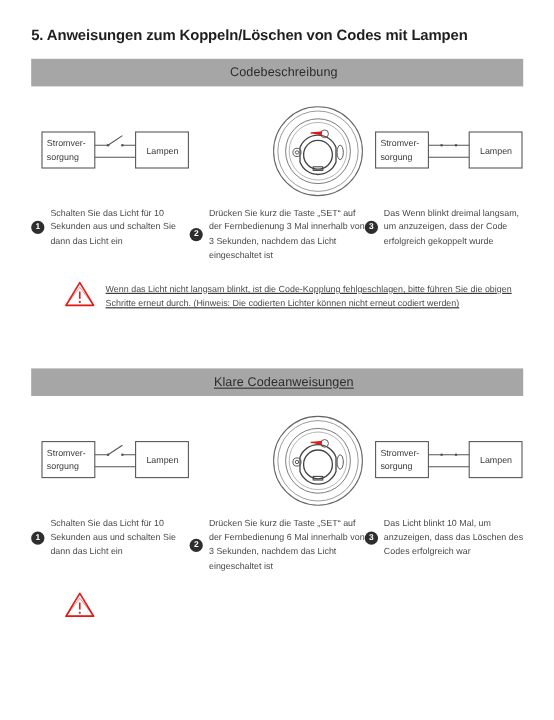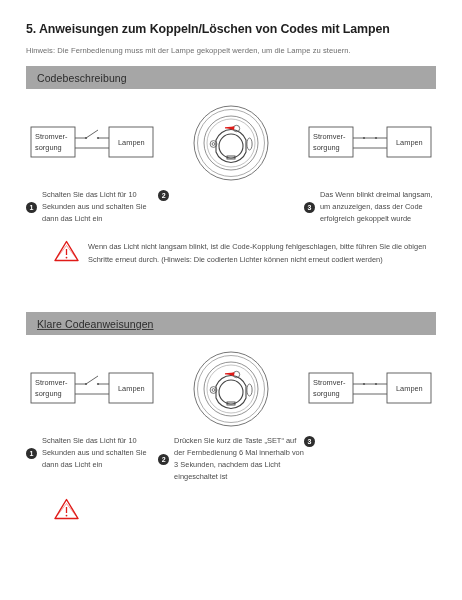--- a/index.html
+++ b/index.html
@@ -44,20 +44,21 @@
 
   
   .section-band {
     margin-top: 11px;
     background: #a6a6a6;
     height: 23px;
     display: flex;
     align-items: center;
     padding-left: 11px;
     box-sizing: border-box;
+    justify-content: center;
   }
   .section-band-label {
     font-size: 10.5px;
     color: #2b2b2b;
     letter-spacing: 0.1px;
   }
 
   
   .cols {
     display: flex;
@@ -68,21 +69,21 @@
     box-sizing: border-box;
   }
   .col-1 { width: 145px; }
   .col-2 { width: 160px; }
   .col-3 { width: 145px; }
 
   .fig-wrap {
     height: 80px;
     display: flex;
     align-items: center;
-    justify-content: center;
+    justify-content: flex-end;
   }
   .fig-wrap.remote { height: 80px; }
 
   
   .circuit { display: block; }
 
   
   .step {
     display: flex;
     align-items: center;
@@ -105,23 +106,24 @@
   .step-text {
     font-size: 7.4px;
     line-height: 1.62;
     color: #4a4a4a;
     letter-spacing: 0.02px;
   }
 
   
   .warning {
     display: flex;
-    align-items: flex-end;
+    align-items: center;
     margin-top: 14px;
     padding-left: 28px;
+    text-decoration: underline;
   }
   .warn-icon {
     flex: 0 0 auto;
     margin-right: 9px;
     margin-top: 1px;
   }
   .warn-text {
     font-size: 7.4px;
     line-height: 1.72;
     color: #4a4a4a;
@@ -129,21 +131,20 @@
   }
 
   .sec2 { margin-top: 46px; text-decoration: underline; }
 </style>
 </head>
 <body>
 
 <div class="page">
 
   <h1 class="doc-title">5. Anweisungen zum Koppeln/Löschen von Codes mit Lampen</h1>
-  <p class="doc-note">Hinweis: Die Fernbedienung muss mit der Lampe gekoppelt werden, um die Lampe zu steuern.</p>
 
   <div class="section-band">
     <span class="section-band-label">Codebeschreibung</span>
   </div>
 
   <div class="cols">
 
     <div class="col col-1">
       <div class="fig-wrap">
         <svg class="circuit" width="124" height="46" viewBox="0 0 124 46">
@@ -179,20 +180,21 @@
           <circle cx="21.5" cy="40" r="3.4" fill="none" stroke="#555" stroke-width="0.8"></circle>
           <circle cx="21.5" cy="40" r="1.4" fill="none" stroke="#555" stroke-width="0.8"></circle>
           <ellipse cx="57.5" cy="40" rx="2.6" ry="6" fill="none" stroke="#555" stroke-width="0.8"></ellipse>
           <circle cx="44.5" cy="24.5" r="3.2" fill="none" stroke="#555" stroke-width="0.8"></circle>
           <path d="M 34 24 L 42.5 22.5 L 42 26 Z" fill="#e01b18"></path>
           <line x1="33" y1="23.8" x2="42" y2="23.2" stroke="#e01b18" stroke-width="1.2"></line>
         </svg>
       </div>
       <div class="step">
         <span class="step-badge">2</span>
+        <span class="step-text">Drücken Sie kurz die Taste „SET“ auf der Fernbedienung 3 Mal innerhalb von 3 Sekunden, nachdem das Licht eingeschaltet ist</span>
       </div>
     </div>
 
     <div class="col col-3">
       <div class="fig-wrap">
         <svg class="circuit" width="124" height="46" viewBox="0 0 124 46">
           <rect x="1" y="7" width="44" height="30" fill="none" stroke="#555" stroke-width="0.9"></rect>
           <rect x="79" y="7" width="44" height="30" fill="none" stroke="#555" stroke-width="0.9"></rect>
           <line x1="45" y1="18" x2="79" y2="18" stroke="#555" stroke-width="0.9"></line>
           <circle cx="56" cy="18" r="1.1" fill="#555"></circle>
@@ -284,20 +286,21 @@
           <circle cx="56" cy="18" r="1.1" fill="#555"></circle>
           <circle cx="68" cy="18" r="1.1" fill="#555"></circle>
           <line x1="45" y1="28" x2="79" y2="28" stroke="#555" stroke-width="0.9"></line>
           <text x="5" y="19" font-family="Liberation Sans, sans-serif" font-size="7.4" fill="#3a3a3a">Stromver-</text>
           <text x="5" y="30" font-family="Liberation Sans, sans-serif" font-size="7.4" fill="#3a3a3a">sorgung</text>
           <text x="88" y="25" font-family="Liberation Sans, sans-serif" font-size="7.4" fill="#3a3a3a">Lampen</text>
         </svg>
       </div>
       <div class="step">
         <span class="step-badge">3</span>
+        <span class="step-text">Das Licht blinkt 10 Mal, um anzuzeigen, dass das Löschen des Codes erfolgreich war</span>
       </div>
     </div>
 
   </div>
 
   <div class="warning">
     <span class="warn-icon">
       <svg width="25" height="22" viewBox="0 0 25 22">
         <path d="M12.5 1.5 L24 20.5 L1 20.5 Z" fill="none" stroke="#e01b18" stroke-width="1.4" stroke-linejoin="round"></path>
         <path d="M12.5 5.5 L24 20.5 L1 20.5 Z" fill="none" stroke="#e01b18" stroke-width="0.8" stroke-linejoin="round" opacity="0.5"></path>

